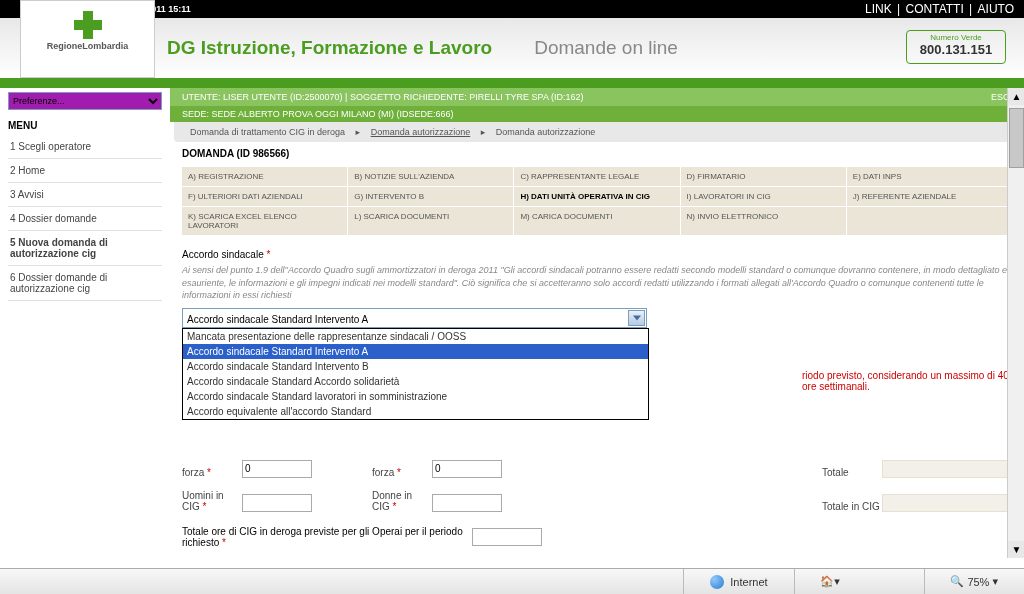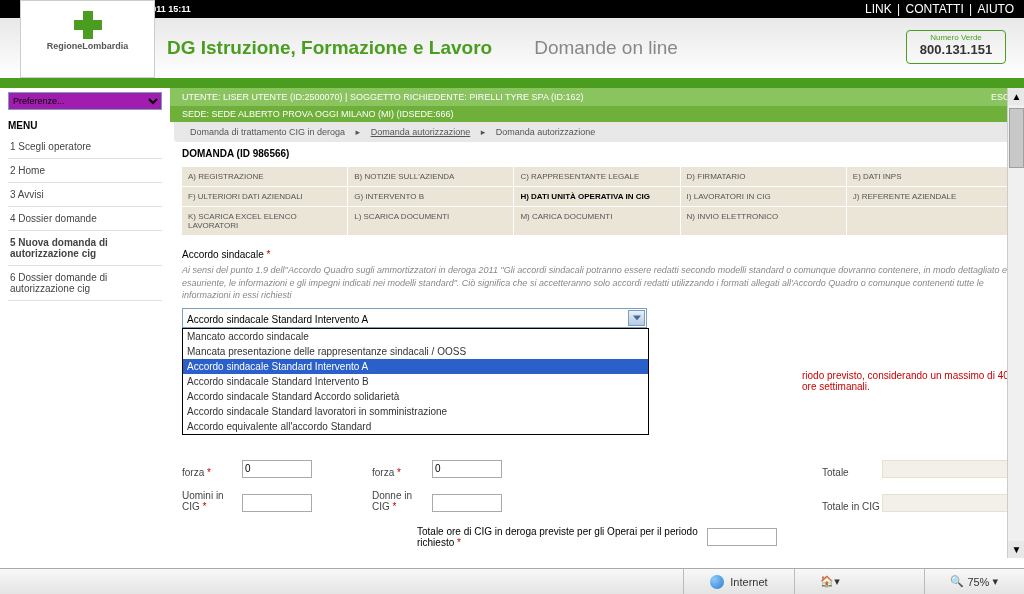--- a/index.html
+++ b/index.html
@@ -61,21 +61,21 @@
   .dropdown-item.selected { background: #2b5fca; color: #fff; }
   
   .red-hint { color: #c00; font-size: 10px; position: absolute; left: 620px; }
   
   .formrow { display: flex; margin-top: 12px; font-size: 10px; color: #444; align-items: flex-end; }
   .formrow label { width: 60px; }
   .formrow input { width: 70px; height: 18px; border: 1px solid #aaa; font-size: 10px; padding: 0 2px; margin-right: 60px; }
   .total-label { margin-left: auto; width: 60px; }
   .total-box { width: 130px; height: 18px; background: #f2f0e8; border: 1px solid #e5e0d0; }
   
-  .total-ore { font-size: 10px; margin-top: 14px; display: flex; align-items: center; justify-content: center; }
+  .total-ore { font-size: 10px; margin-top: 14px; display: flex; align-items: center; }
   .total-ore label { width: 290px; }
   .total-ore input { width: 70px; height: 18px; border: 1px solid #aaa; }
   
   .scrollbar-v { position: absolute; right: 0; top: 0; bottom: 0; width: 17px; background: #f0f0f0; border-left: 1px solid #ccc; }
   .scrollbar-v .thumb { position: absolute; top: 20px; left: 1px; width: 15px; height: 60px; background: #c8c8c8; border: 1px solid #a0a0a0; }
   .scrollbar-v .arrow { position: absolute; left: 0; width: 17px; height: 17px; background: #e8e8e8; display:flex; align-items:center; justify-content:center; }
   .scrollbar-v .arrow.up { top: 0; }
   .scrollbar-v .arrow.dn { bottom: 0; }
   
   .statusbar { position: absolute; bottom: 0; left: 0; right: 0; height: 26px; background: linear-gradient(#f8f8f8,#e4e4e4); border-top: 1px solid #aaa; display: flex; align-items: center; font-size: 11px; color: #333; }
@@ -172,21 +172,20 @@
 
       <div style="position:relative;">
         <div class="combo">
           <span>Accordo sindacale Standard Intervento A</span>
           <div class="combo-arrow">
             <svg viewBox="0 0 10 6">
                 <path d="M0 0 L10 0 L5 6 Z" fill="#4a6a9c"></path>
               </svg>
           </div>
           <div class="dropdown">
-            <div class="dropdown-item">Mancato accordo sindacale</div>
             <div class="dropdown-item">Mancata presentazione delle rappresentanze sindacali / OOSS</div>
             <div class="dropdown-item selected">Accordo sindacale Standard Intervento A</div>
             <div class="dropdown-item">Accordo sindacale Standard Intervento B</div>
             <div class="dropdown-item">Accordo sindacale Standard Accordo solidarietà</div>
             <div class="dropdown-item">Accordo sindacale Standard lavoratori in somministrazione</div>
             <div class="dropdown-item">Accordo equivalente all'accordo Standard</div>
           </div>
         </div>
         <span class="red-hint" style="top:62px;">riodo previsto, considerando un massimo di 40 ore settimanali.</span>
       </div>

